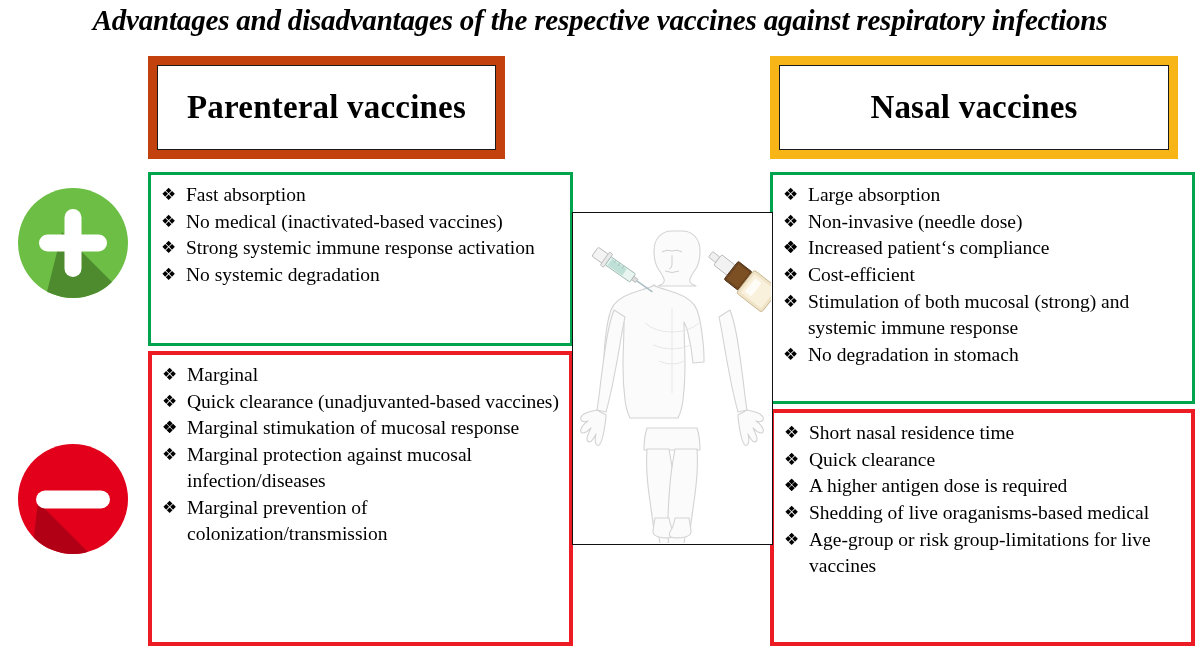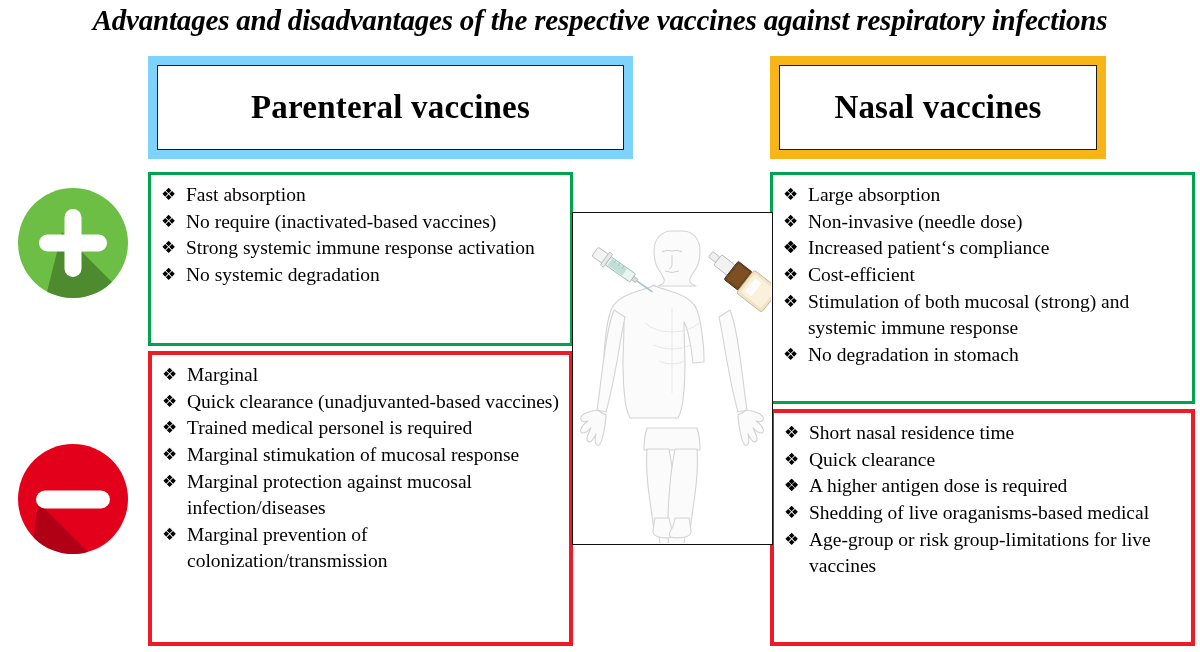--- a/index.html
+++ b/index.html
@@ -55,28 +55,28 @@
     font-weight: bold;
     font-size: 33px;
     color: #000000;
     white-space: nowrap;
     letter-spacing: 0.2px;
   }
 
   #header-parenteral {
     left: 148px;
     top: 56px;
-    width: 485px;
+    width: 357px;
     height: 103px;
-    background: #7dd3fc;
+    background: #c2410c;
   }
   #header-nasal {
     left: 770px;
     top: 56px;
-    width: 336px;
+    width: 408px;
     height: 103px;
     background: #F8B517;
   }
 
   
   .list-box {
     position: absolute;
     box-sizing: border-box;
     background: #ffffff;
     padding: 7px 6px 6px 8px;
@@ -150,31 +150,31 @@
 
 <div id="header-nasal" class="header-plaque">
   <div class="header-inner">
     <span class="header-label">Nasal vaccines</span>
   </div>
 </div>
 
 <div id="box-parenteral-pros" class="list-box box-pro">
   <ul class="bullets">
       <li><span class="bullet-glyph">❖</span><span>Fast absorption</span></li>
-      <li><span class="bullet-glyph">❖</span><span>No require (inactivated-based vaccines)</span></li>
+      <li><span class="bullet-glyph">❖</span><span>No medical (inactivated-based vaccines)</span></li>
       <li><span class="bullet-glyph">❖</span><span>Strong systemic immune response activation</span></li>
       <li><span class="bullet-glyph">❖</span><span>No systemic degradation</span></li>
     </ul>
 </div>
 
 <div id="box-parenteral-cons" class="list-box box-con">
   <ul class="bullets">
       <li><span class="bullet-glyph">❖</span><span>Marginal</span></li>
       <li><span class="bullet-glyph">❖</span><span>Quick clearance (unadjuvanted-based vaccines)</span></li>
-      <li><span class="bullet-glyph">❖</span><span>Trained medical personel is required</span></li>
+      <li><span class="bullet-glyph">❖</span></li>
       <li><span class="bullet-glyph">❖</span><span>Marginal stimukation of mucosal response</span></li>
       <li><span class="bullet-glyph">❖</span><span>Marginal protection against mucosal infection/diseases</span></li>
       <li><span class="bullet-glyph">❖</span><span>Marginal prevention of colonization/transmission</span></li>
     </ul>
 </div>
 
 <div id="box-nasal-pros" class="list-box box-pro">
   <ul class="bullets">
       <li><span class="bullet-glyph">❖</span><span>Large absorption</span></li>
       <li><span class="bullet-glyph">❖</span><span>Non-invasive (needle dose)</span></li>

